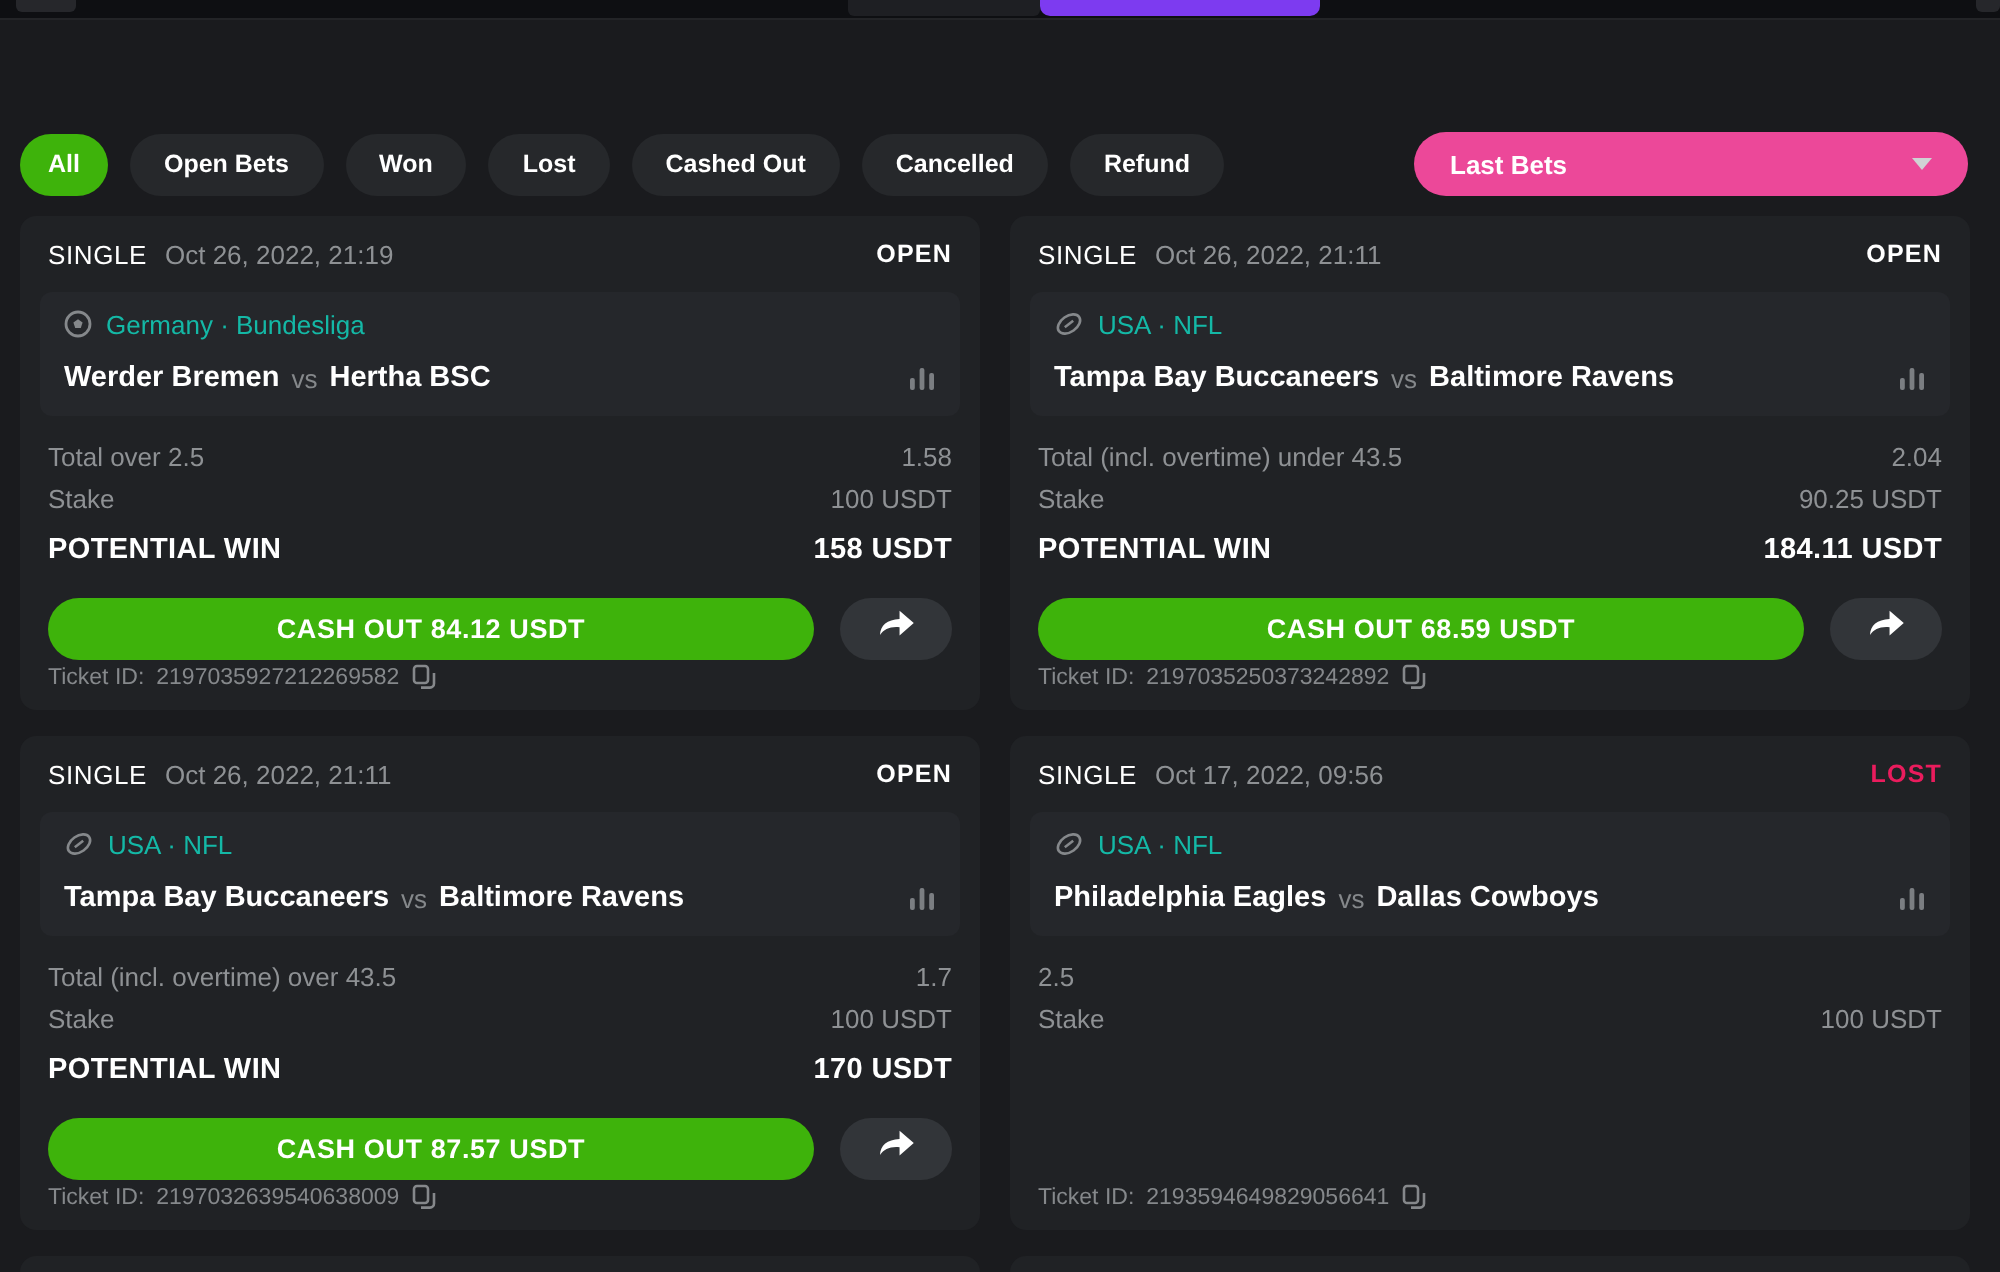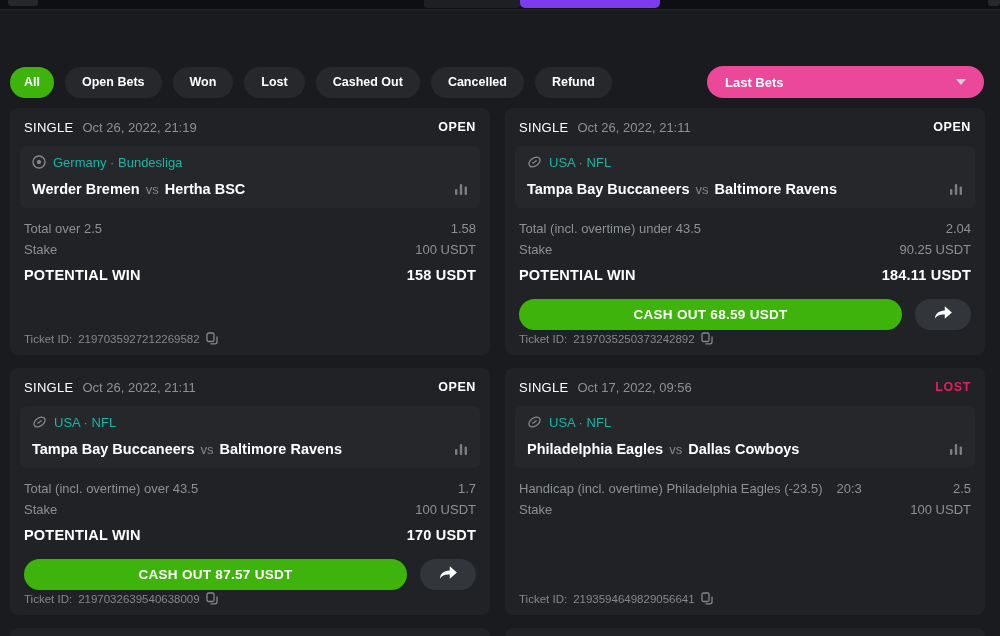--- a/index.html
+++ b/index.html
@@ -133,20 +133,30 @@
         </div>
         <div class="drow">
           <span>Stake</span>
           <span>100 USDT</span>
         </div>
         <div class="drow win">
           <span>POTENTIAL WIN</span>
           <span>158 USDT</span>
         </div>
       </div>
+      <div class="actions">
+        <div class="cashout">CASH OUT 84.12 USDT</div>
+        <div class="share">
+          <span>
+            <svg width="22" height="16" viewBox="0 0 24 18" fill="#fff">
+              <path d="M14 6.2 V1.5 L22 8.5 L14 15.5 V10.8 C8.8 10.3 5.2 11.8 3 15.2 3.2 9.6 7 6.6 14 6.2 Z"></path>
+            </svg>
+          </span>
+        </div>
+      </div>
       <div class="ticket">
         <span>Ticket ID:</span>
         <span>2197035927212269582</span>
         <span class="copy-btn">
           <svg width="12" height="13" viewBox="0 0 12 13" fill="none" stroke="#85888b" stroke-width="1.3">
             <rect x="1" y="1" width="7" height="8.5" rx="1.5"></rect>
               <path d="M4.5 11.8 H9 A2 2 0 0 0 11 9.8 V4.5"></path>
           </svg>
         </span>
       </div>
@@ -312,24 +322,20 @@
             <svg width="14" height="12" viewBox="0 0 14 12" fill="#7b7e82">
               <rect x="1" y="6" width="2.4" height="6" rx="1"></rect>
                 <rect x="5.8" y="1" width="2.4" height="11" rx="1"></rect>
                 <rect x="10.6" y="3.5" width="2.4" height="8.5" rx="1"></rect>
             </svg>
           </span>
         </div>
       </div>
       <div class="details">
         <div class="drow">
-          <span class="market">
-              <span>Handicap (incl. overtime) Philadelphia Eagles (-23.5)</span>
-              <span>20:3</span>
-            </span>
           <span>2.5</span>
         </div>
         <div class="drow">
           <span>Stake</span>
           <span>100 USDT</span>
         </div>
       </div>
       <div class="ticket">
         <span>Ticket ID:</span>
         <span>2193594649829056641</span>

